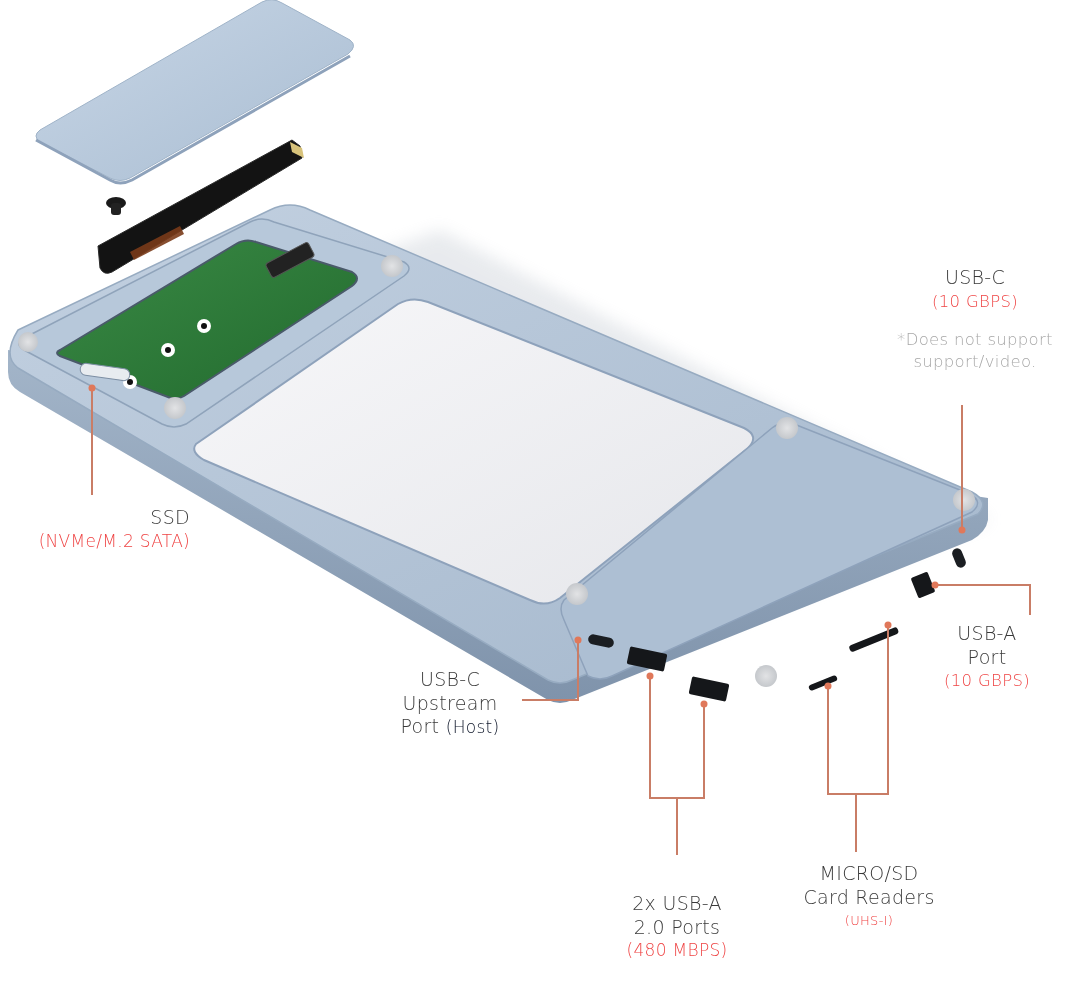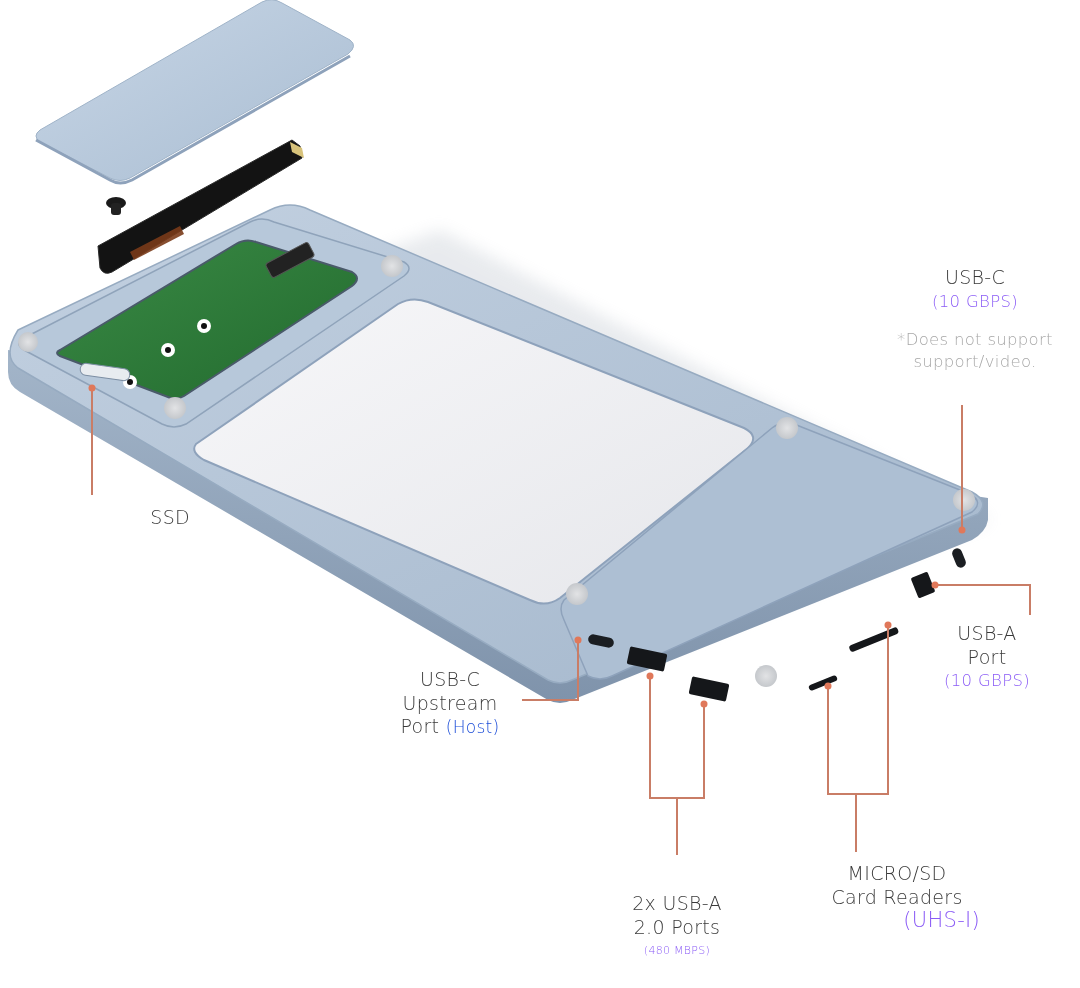--- a/index.html
+++ b/index.html
@@ -3,23 +3,23 @@
 <meta charset="utf-8">
 <style>
   html, body { margin: 0; padding: 0; background: #ffffff; }
   body { width: 1080px; height: 988px; position: relative; overflow: hidden;
          font-family: "DejaVu Sans", sans-serif; }
   .stage { position: absolute; left: 0; top: 0; width: 1080px; height: 988px; }
   svg.art { position: absolute; left: 0; top: 0; }
   .label { position: absolute; text-align: center; color: #3a3a3a;
            font-size: 19px; line-height: 23.5px; letter-spacing: 0.3px;
            font-family: "DejaVu Sans", sans-serif; font-weight: 300; }
-  .label .sub { color: #8b5cf6; }
+  .label .sub { color: #ef4444; }
   .label .note { color: #a8a8a8; font-size: 16.5px; line-height: 22px; }
-  .inline-sub { color: #1d4ed8; }
+  .inline-sub { color: #0f172a; }
 </style>
 </head>
 <body>
 
 <div class="stage">
 
   <svg class="art" width="1080" height="988" viewBox="0 0 1080 988">
     <defs>
       <linearGradient id="lidGrad" x1="0" y1="0" x2="1" y2="1">
         <stop offset="0" stop-color="#c8d6e6"></stop>
@@ -137,20 +137,21 @@
       <circle cx="578" cy="640" r="3.5"></circle>
       <circle cx="650" cy="676" r="3.5"></circle>
       <circle cx="704" cy="704" r="3.5"></circle>
       <circle cx="828" cy="686" r="3.5"></circle>
       <circle cx="888" cy="625" r="3.5"></circle>
     </g>
   </svg>
 
   <div class="label" style="left:0; top:506px; width:190px;text-align:right;">
     <div>SSD</div>
+    <div class="sub" style="font-size:17px;">(NVMe/M.2 SATA)</div>
   </div>
 
   <div class="label" style="left:880px; top:266px; width:190px;">
     <div>USB-C</div>
     <div class="sub" style="font-size:16.5px;">(10 GBPS)</div>
     <div class="note" style="margin-top:16px;">*Does not support</div>
     <div class="note">support/video.</div>
   </div>
 
   <div class="label" style="left:932px; top:622px; width:110px;">
@@ -164,22 +165,22 @@
     <div>Upstream</div>
     <div>
       <span>Port</span>
       <span class="inline-sub" style="font-size:17px;">(Host)</span>
     </div>
   </div>
 
   <div class="label" style="left:602px; top:892px; width:150px;">
     <div>2x USB-A</div>
     <div>2.0 Ports</div>
-    <div class="sub" style="font-size:11px;">(480 MBPS)</div>
+    <div class="sub" style="font-size:17px;">(480 MBPS)</div>
   </div>
 
-  <div class="label" style="left:814px; top:862px; width:166px;">
+  <div class="label" style="left:786px; top:862px; width:166px;">
     <div>MICRO/SD</div>
     <div>Card Readers</div>
-    <div class="sub" style="font-size:21px;text-align:right;">(UHS-I)</div>
+    <div class="sub" style="font-size:13px;">(UHS-I)</div>
   </div>
 
 </div>
 
 </body></html>

